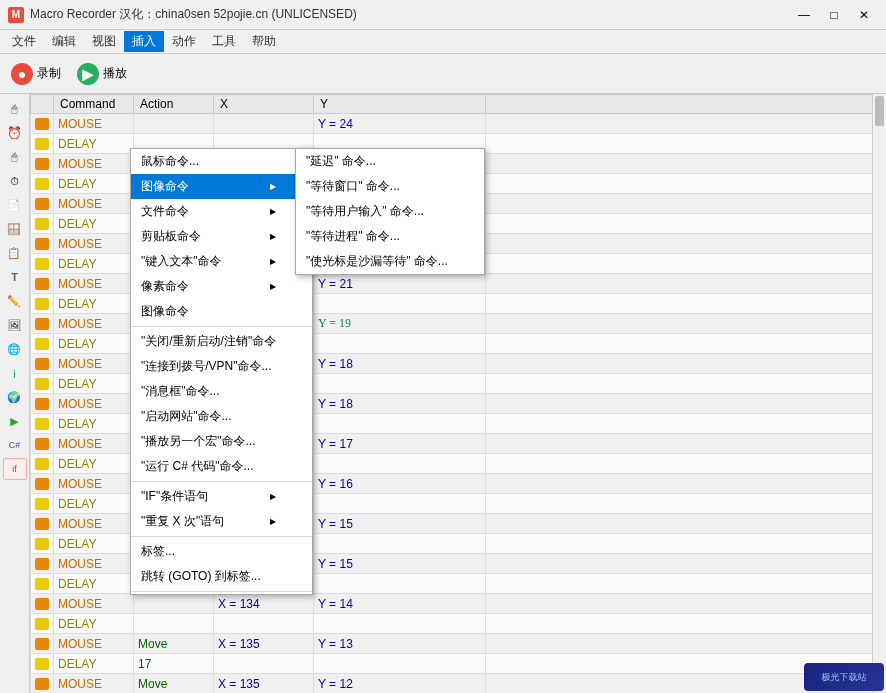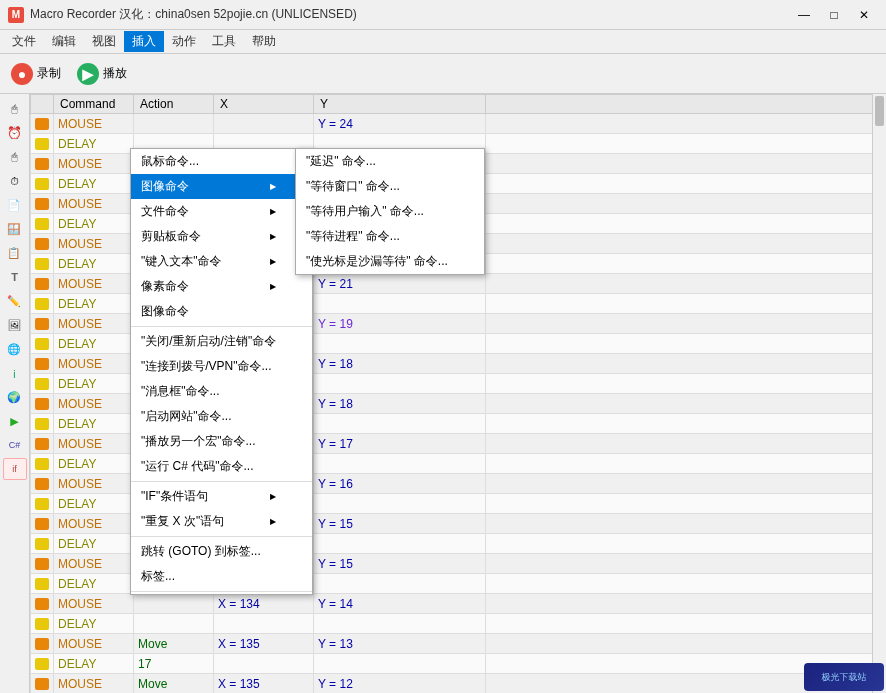--- a/index.html
+++ b/index.html
@@ -403,21 +403,21 @@
               <td style="color: rgb(0, 102, 0);"></td>
               <td style="color: rgb(0, 0, 170);"></td>
               <td style="color: rgb(0, 0, 170);"></td>
               <td></td>
             </tr>
             <tr>
               <td><span style="display: inline-block; width: 14px; height: 12px; vertical-align: middle; background: rgb(232, 134, 10); border-radius: 2px;"></span></td>
               <td style="color: rgb(192, 112, 0);">MOUSE</td>
               <td style="color: rgb(0, 102, 0);"></td>
               <td style="color: rgb(0, 0, 170);">X = 131</td>
-              <td style="color: #6d28d9;">Y = 19</td>
+              <td style="color: #15803d; font-family: Liberation Serif, serif;">Y = 19</td>
               <td></td>
             </tr>
             <tr>
               <td><span style="display: inline-block; width: 14px; height: 12px; vertical-align: middle; background: rgb(232, 200, 10); border-radius: 2px;"></span></td>
               <td style="color: rgb(136, 136, 0);">DELAY</td>
               <td style="color: rgb(0, 102, 0);"></td>
               <td style="color: rgb(0, 0, 170);"></td>
               <td style="color: rgb(0, 0, 170);"></td>
               <td></td>
             </tr>
@@ -579,22 +579,22 @@
         <div class="menu-row">"关闭/重新启动/注销"命令</div>
         <div class="menu-row">"连接到拨号/VPN"命令...</div>
         <div class="menu-row">"消息框"命令...</div>
         <div class="menu-row">"启动网站"命令...</div>
         <div class="menu-row">"播放另一个宏"命令...</div>
         <div class="menu-row">"运行 C# 代码"命令...</div>
         <div class="separator"></div>
         <div class="menu-row arrow-right">"IF"条件语句</div>
         <div class="menu-row arrow-right">"重复 X 次"语句</div>
         <div class="separator"></div>
+        <div class="menu-row">标签...</div>
         <div class="menu-row">跳转 (GOTO) 到标签...</div>
-        <div class="menu-row">标签...</div>
         <div class="separator"></div>
 
       </div>
 
       <div class="dropdown-menu delay-submenu">
         <div class="menu-row">"延迟" 命令...</div>
         <div class="menu-row">"等待窗口" 命令...</div>
         <div class="menu-row">"等待用户输入" 命令...</div>
         <div class="menu-row">"等待进程" 命令...</div>
         <div class="menu-row">"使光标是沙漏等待" 命令...</div>

